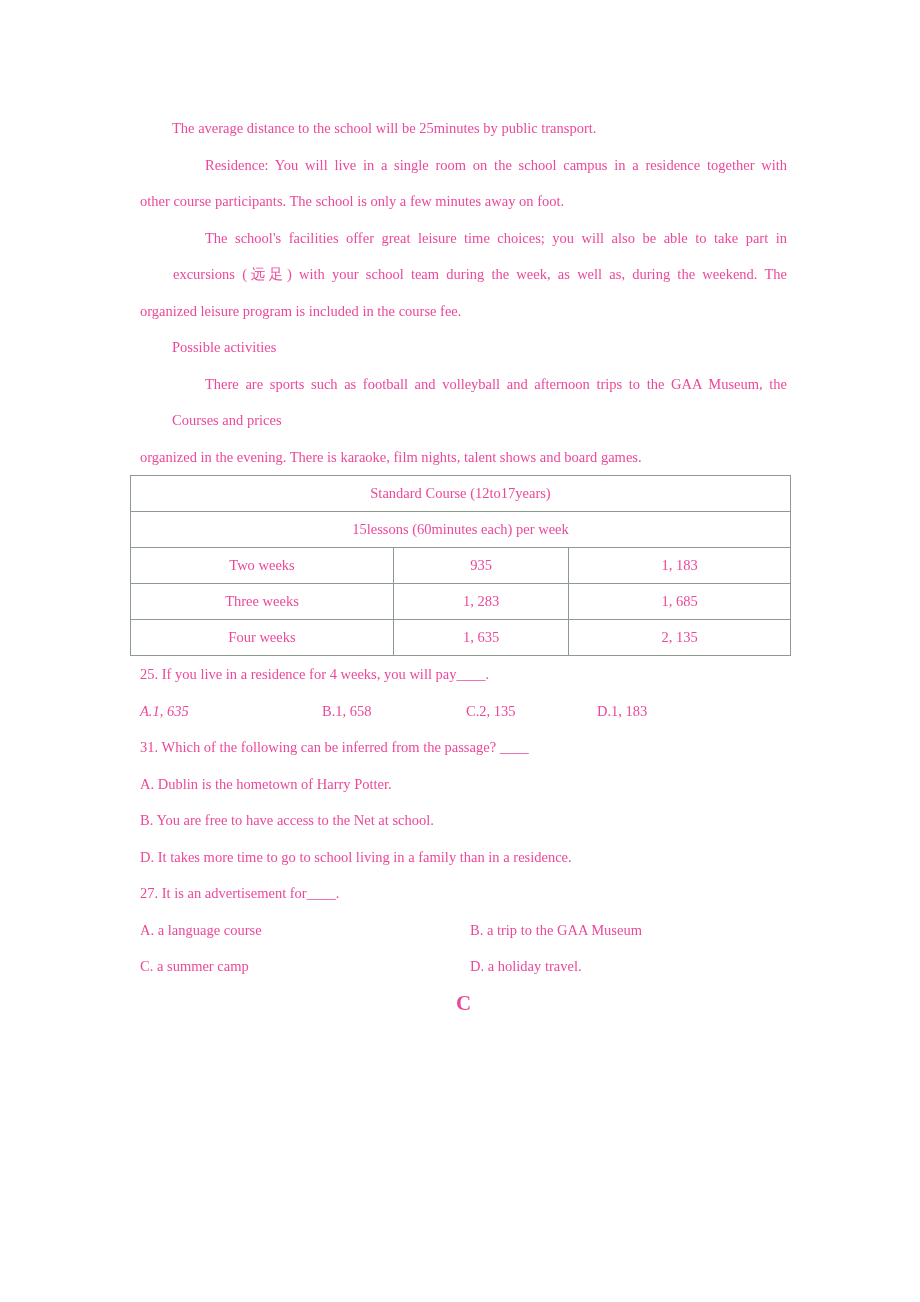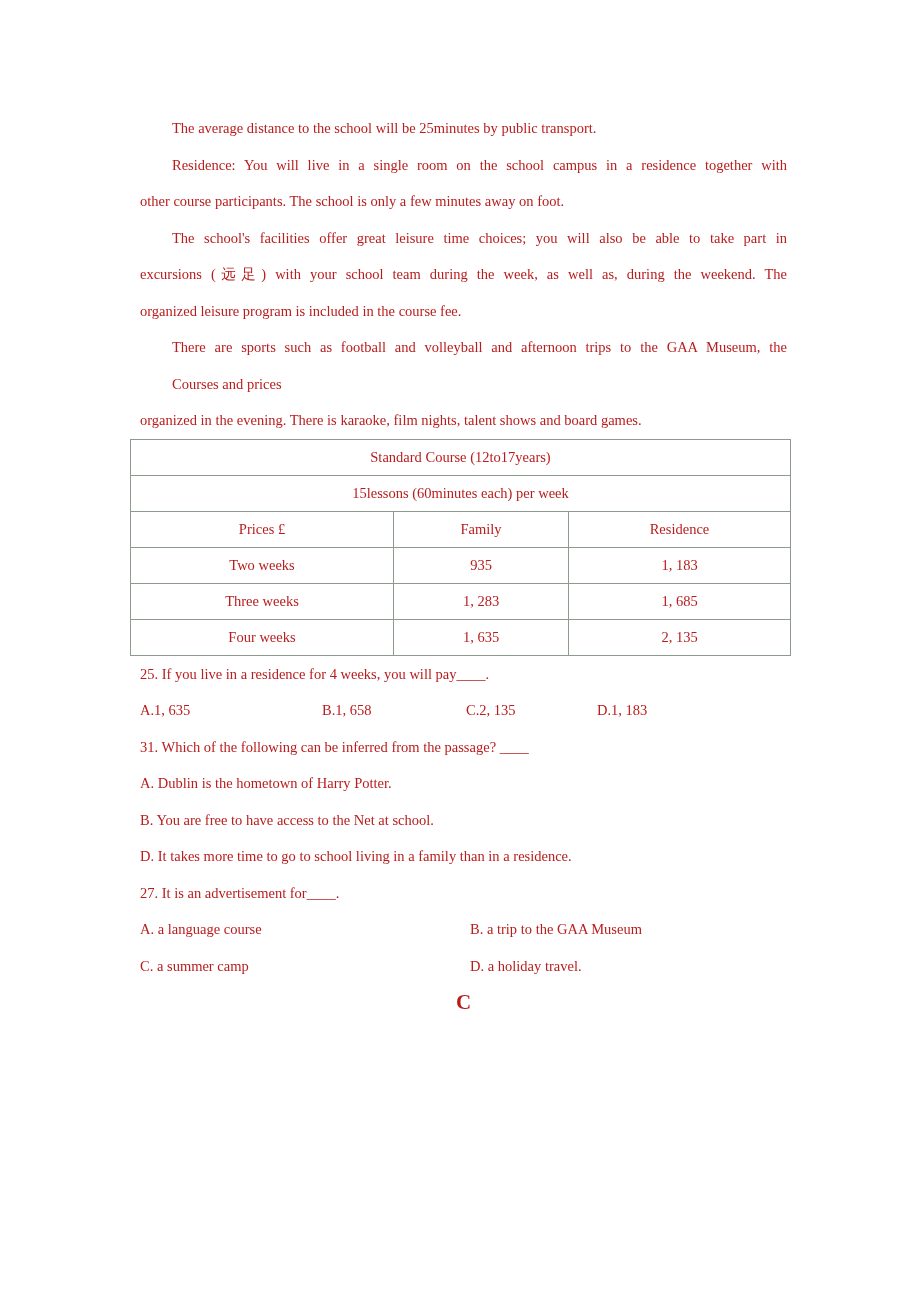--- a/index.html
+++ b/index.html
@@ -5,39 +5,40 @@
   html, body {
     margin: 0;
     padding: 0;
     background: #ffffff;
   }
   .page {
     position: relative;
     width: 920px;
     height: 1302px;
     background: #ffffff;
-    color: #b91c1c;
+    color: #ec4899;
     font-family: "Liberation Serif", "DejaVu Serif", serif;
     font-size: 14.5px;
     overflow: hidden;
   }
   .content {
     position: absolute;
     left: 140px;
     top: 110px;
     width: 647px;
   }
   .line {
     line-height: 36.5px;
     min-height: 36.5px;
     white-space: nowrap;
   }
   .jl {
     text-align: justify;
     text-align-last: justify;
+    margin-left: 33px;
   }
   .indent { text-indent: 32px; }
   .center { text-align: center; white-space: normal; }
 
   table.prices {
     width: 660px;
     margin-left: -10px;
     border-collapse: collapse;
     table-layout: fixed;
   }
@@ -45,21 +46,21 @@
     border: 1px solid #8f9a8f;
     height: 35px;
     padding: 0;
     text-align: center;
     vertical-align: middle;
     font-size: 14.5px;
     white-space: nowrap;
     overflow: hidden;
   }
   .opt-q25 { display: inline-block; }
-  .opt-q25.w1 { width: 182px; }
+  .opt-q25.w1 { width: 182px; font-style: italic; }
   .opt-q25.w2 { width: 144px; }
   .opt-q25.w3 { width: 131px; }
   .opt-wide { display: inline-block; width: 330px; }
   .section-letter {
     font-weight: bold;
     font-size: 21px;
   }
 </style>
 </head>
 <body>
@@ -70,43 +71,39 @@
     <div class="line indent">The average distance to the school will be 25minutes by public transport.</div>
 
     <div class="line indent jl">Residence: You will live in a single room on the school campus in a residence together with</div>
     <div class="line">other course participants. The school is only a few minutes away on foot.</div>
 
 
     <div class="line indent jl">The school's facilities offer great leisure time choices; you will also be able to take part in</div>
     <div class="line jl">excursions (远足) with your school team during the week, as well as, during the weekend. The</div>
     <div class="line">organized leisure program is included in the course fee.</div>
 
+    <div class="line indent">Possible activities</div>
 
     <div class="line indent jl">There are sports such as football and volleyball and afternoon trips to the GAA Museum, the</div>
     <div class="line indent">Courses and prices</div>
 
     <div class="line">organized in the evening. There is karaoke, film nights, talent shows and board games.</div>
 
     <table class="prices">
       <colgroup>
         <col style="width:263px">
         <col style="width:175px">
         <col style="width:222px">
       </colgroup>
       <tbody>
         <tr>
           <td colspan="3">Standard Course (12to17years)</td>
         </tr>
         <tr>
           <td colspan="3">15lessons (60minutes each) per week</td>
-        </tr>
-        <tr>
-          <td>Prices £</td>
-          <td>Family</td>
-          <td>Residence</td>
         </tr>
         <tr>
           <td>Two weeks</td>
           <td>935</td>
           <td>1, 183</td>
         </tr>
         <tr>
           <td>Three weeks</td>
           <td>1, 283</td>
           <td>1, 685</td>

